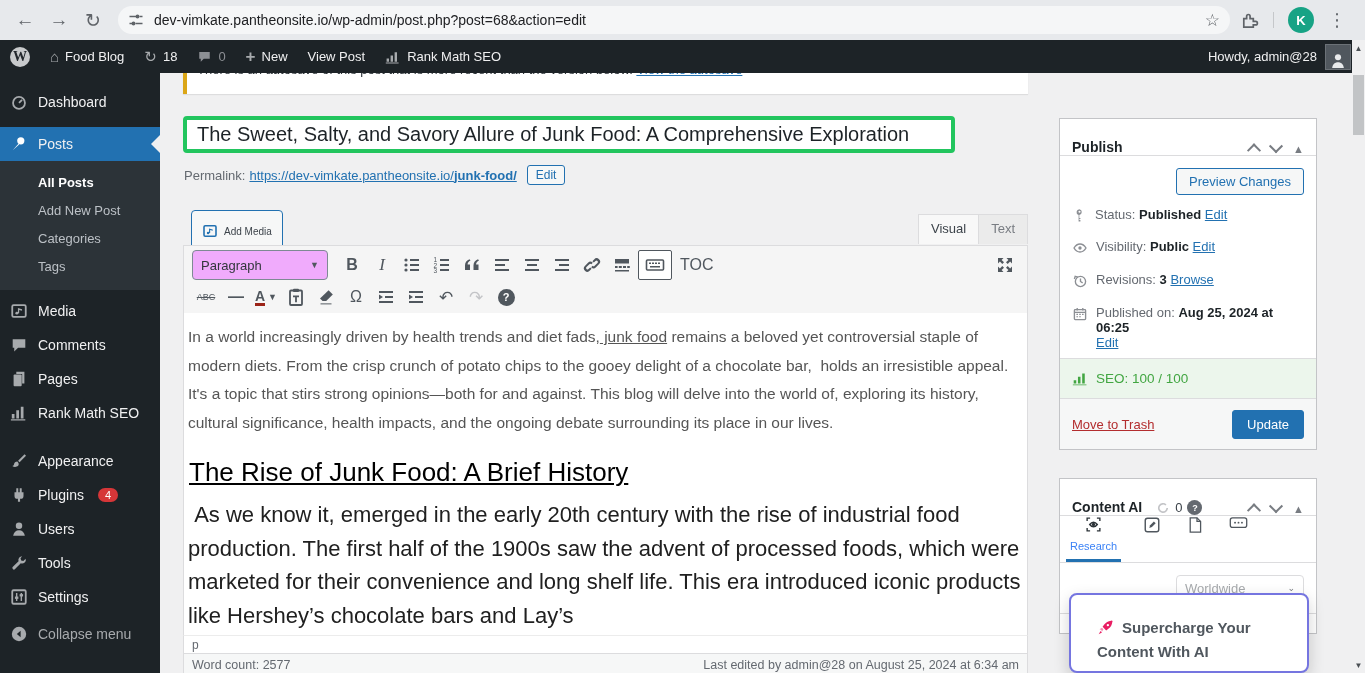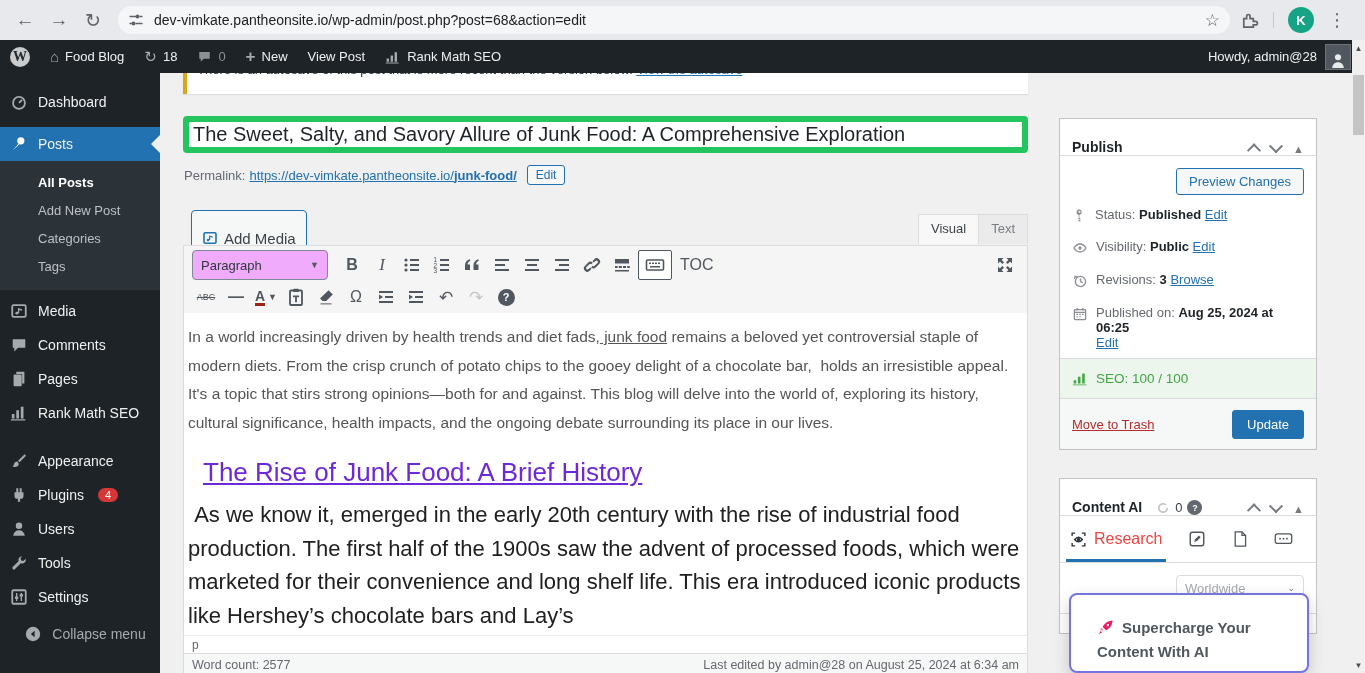--- a/index.html
+++ b/index.html
@@ -40,42 +40,42 @@
   .m-item .mi{color:#a7aaad;}
   .m-item.active{background:#2271b1;position:relative;}
   .m-item.active .mi{color:#fff;}
   .m-notch{position:absolute;right:0;top:50%;margin-top:-9px;width:0;height:0;
            border-top:9px solid transparent;border-bottom:9px solid transparent;border-right:9px solid #f0f0f1;}
   .submenu{background:#2c3338;padding:7px 0 10px 0;}
   .sm-item{height:28px;display:flex;align-items:center;padding-left:38px;font-size:13px;color:#bcc1c6;cursor:pointer;}
   .sm-item.current{color:#fff;font-weight:bold;}
   .m-sep{height:14px;}
   .badge{background:#d63638;color:#fff;font-size:11px;border-radius:9px;padding:1px 7px;margin-left:4px;}
-  .collapse{color:#a7aaad;justify-content:center;}
+  .collapse{color:#a7aaad;}
 
   
   .notice{left:183px;top:73px;width:845px;height:21px;background:#fff;border-left:4px solid #dba617;
           box-sizing:border-box;overflow:hidden;box-shadow:0 1px 1px rgba(0,0,0,.08);}
   .notice p{margin:-11px 0 0 10px;font-size:13px;color:#2c3338;white-space:nowrap;}
   .notice a{color:#2271b1;}
 
   
-  .title-input{left:183px;top:116px;width:845px;height:37px;box-sizing:border-box;border:6px solid #22c55e;
-               border-radius:4px;background:#fff;font-size:20px;color:#1d2327;padding:3px 4px;
+  .title-input{left:183px;top:116px;width:772px;height:37px;box-sizing:border-box;border:4px solid #22c55e;
+               border-radius:4px;background:#fff;font-size:20px;color:#1d2327;padding:3px 10px;
                font-family:"Liberation Sans",sans-serif;}
   .permalink{left:184px;top:165px;font-size:13px;color:#646970;display:flex;align-items:center;gap:4px;}
   .permalink a{color:#2271b1;}
   .btn-small{display:inline-block;margin-left:6px;padding:2px 8px;font-size:12px;color:#2271b1;background:#f6f7f7;
              border:1px solid #2271b1;border-radius:3px;cursor:pointer;}
 
   
   .editor{left:183px;top:208px;width:845px;height:466px;}
   .addmedia{position:absolute;left:8px;top:2px;height:30px;display:flex;align-items:center;gap:6px;
-            padding:12px 10px;background:#f6f7f7;border:1px solid #2271b1;border-radius:4px;
-            font-size:15px;color:#3c434a;cursor:pointer;}
+            padding:5px 10px;background:#f6f7f7;border:1px solid #2271b1;border-radius:4px;
+            font-size:10px;color:#3c434a;cursor:pointer;}
   .tabs{position:absolute;right:0;top:6px;display:flex;}
   .tab{padding:6px 12px 8px;font-size:13px;border:1px solid #dcdcde;border-bottom:none;cursor:pointer;}
   .tab.visual{background:#f8f8f8;color:#3c434a;border-right:none;}
   .tab.text{background:#ebebeb;color:#787c82;}
   .tbwrap{position:absolute;left:0;top:37px;width:845px;box-sizing:border-box;background:#f5f5f5;
           border:1px solid #dcdcde;}
   .tbrow{display:flex;align-items:center;padding:4px 8px;gap:2px;}
   .tbrow.second{padding-top:0;}
   .tbtn{min-width:28px;height:26px;display:flex;align-items:center;justify-content:center;
         color:#50575e;cursor:pointer;border-radius:2px;}
@@ -94,21 +94,21 @@
   .caret{font-size:9px;color:#50575e;margin-left:3px;}
   .undo{font-size:17px;}
   .redo{font-size:17px;color:#c3c4c7;}
   .helpc{width:17px;height:17px;border-radius:50%;background:#50575e;color:#fff;font-size:11px;
          font-weight:bold;display:flex;align-items:center;justify-content:center;}
   .canvas{position:absolute;left:0;top:105px;width:845px;height:322px;box-sizing:border-box;
           background:#fff;border-left:1px solid #dcdcde;border-right:1px solid #dcdcde;
           padding:8px 4px 0 4px;overflow:hidden;}
   .canvas p.p1{margin:2px 0 0 0;font-size:15.5px;line-height:28.5px;color:#555;white-space:pre-wrap;}
   .canvas p.p1 a{color:#555;text-decoration:underline;}
-  .canvas h2{margin:20px 0 6px 15px;font-size:26px;font-weight:normal;color:#6d28d9;text-decoration:underline;}
+  .canvas h2{margin:20px 0 6px 1px;font-size:26px;font-weight:normal;color:#000000;text-decoration:underline;}
   .canvas p.p2{margin:10px 0 0 0;font-size:22px;line-height:33.5px;color:#202020;white-space:pre-wrap;}
   .pathbar{position:absolute;left:0;top:427px;width:845px;height:19px;box-sizing:border-box;background:#fff;
            border:1px solid #dcdcde;border-top:1px solid #ececec;font-size:12px;color:#646970;
            padding:2px 8px;}
   .statusbar{position:absolute;left:0;top:446px;width:845px;height:22px;box-sizing:border-box;background:#f6f7f7;
              border:1px solid #dcdcde;border-top:none;display:flex;justify-content:space-between;
              font-size:12.5px;color:#646970;padding:4px 8px;}
 
   
   .postbox{position:absolute;left:1059px;width:258px;background:#fff;border:1px solid #c3c4c7;box-sizing:border-box;}
@@ -132,21 +132,21 @@
                  display:flex;align-items:center;justify-content:space-between;}
   .trash{font-size:13px;color:#b32d2e;text-decoration:underline;cursor:pointer;}
   .btn-primary{padding:6px 14px;font-size:13px;color:#fff;background:#2271b1;border:1px solid #2271b1;
                border-radius:3px;cursor:pointer;}
 
   
   .cai-head-extra{display:flex;align-items:center;gap:5px;margin-left:14px;font-size:13px;color:#3c434a;}
   .qbadge{width:15px;height:15px;border-radius:50%;background:#646970;color:#fff;font-size:9px;font-weight:bold;
           display:flex;align-items:center;justify-content:center;}
   .cai-tabs{display:flex;align-items:center;height:46px;border-bottom:1px solid #dcdcde;padding:0 10px;gap:26px;}
-  .cai-tab{display:flex;align-items:center;gap:7px;font-size:16px;color:#ef4444;cursor:pointer;position:relative;height:100%;}
+  .cai-tab{display:flex;align-items:center;gap:7px;font-size:11px;color:#3b82f6;cursor:pointer;position:relative;height:100%;flex-direction:column;}
   .cai-tab.active:after{content:"";position:absolute;left:-4px;right:-4px;bottom:0;height:3px;background:#2271b1;}
   .cai-body{padding:12px;}
   .select{width:128px;height:26px;border:1px solid #dcdcde;border-radius:4px;background:#fff;color:#a7aaad;
           font-size:13px;display:flex;align-items:center;justify-content:space-between;padding:0 8px;
           box-sizing:border-box;margin-left:auto;cursor:default;}
   .frag{font-size:13px;color:#1d2327;font-weight:bold;}
 
   
   .popup{left:1069px;top:593px;width:240px;height:80px;background:#fff;border:2px solid #7575e0;
          border-radius:8px;box-shadow:0 6px 16px rgba(0,0,0,.18);box-sizing:border-box;

